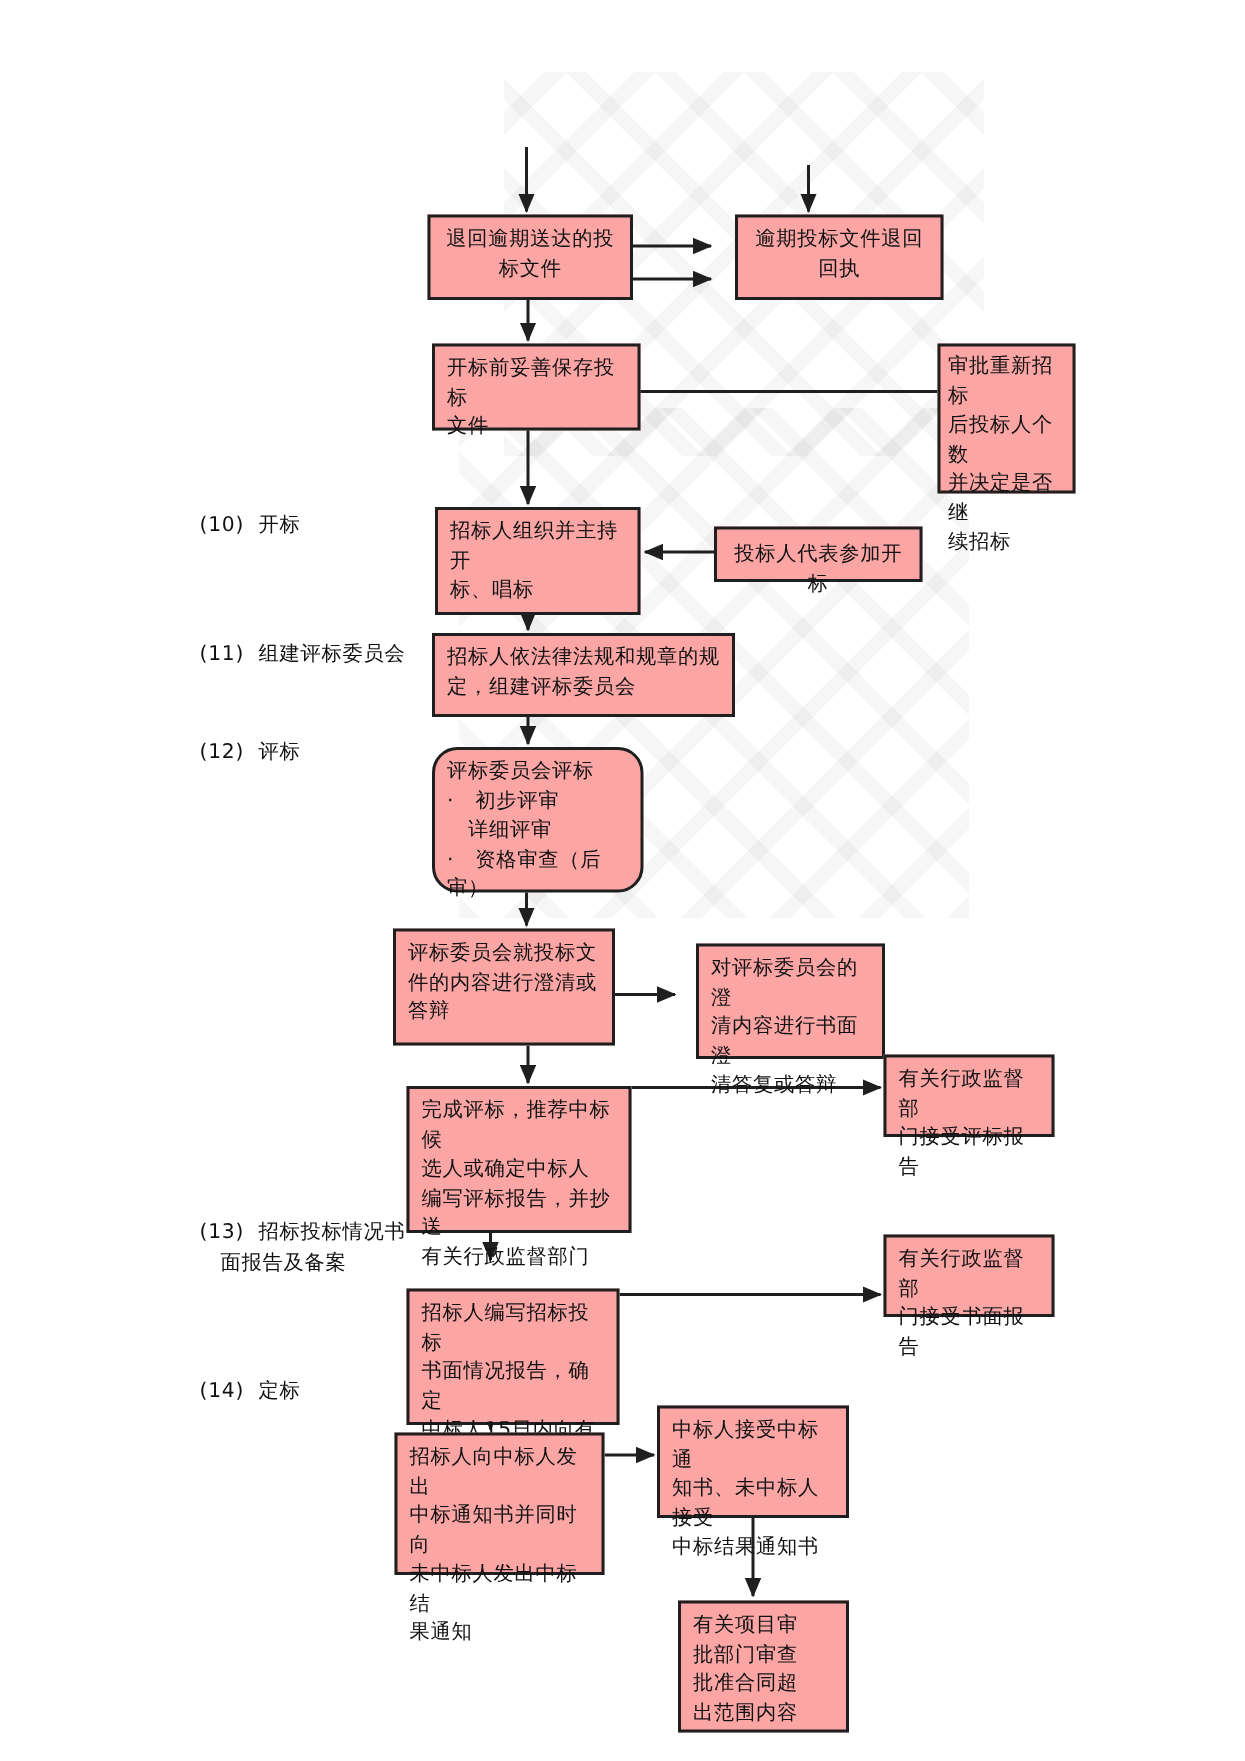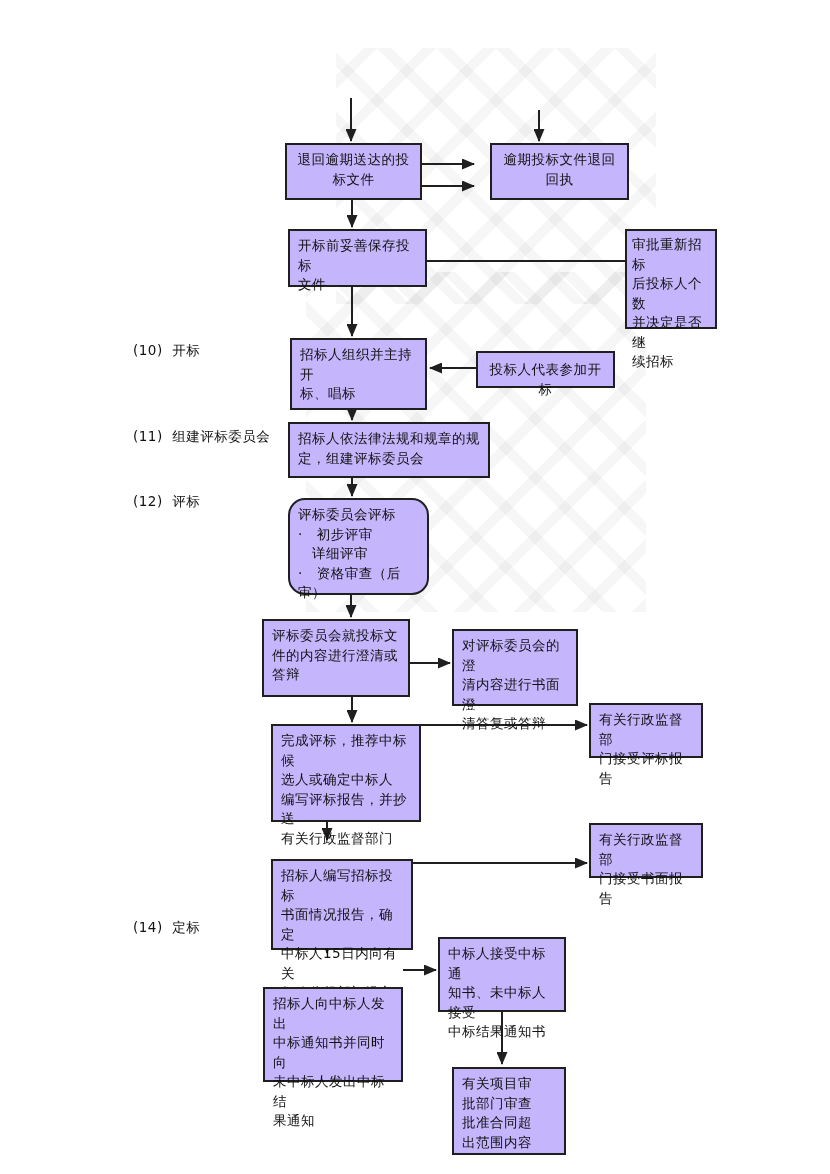--- a/index.html
+++ b/index.html
@@ -7,21 +7,21 @@
     position:relative;width:830px;height:1174px;background:#ffffff;overflow:hidden;
     font-family:"DejaVu Sans","Liberation Sans",sans-serif;color:#111;
   }
   .wm{position:absolute;pointer-events:none;
     background-image:
       repeating-linear-gradient(45deg, rgba(130,130,130,0.07) 0 10px, transparent 10px 42px),
       repeating-linear-gradient(-45deg, rgba(130,130,130,0.07) 0 10px, transparent 10px 42px);
   }
   svg.connectors{position:absolute;left:0;top:0;width:830px;height:1174px;}
   .box{
-    position:absolute;box-sizing:border-box;border:2px solid #1f1f1f;background:#c4b5fd;
+    position:absolute;box-sizing:border-box;border:2px solid #1f1f1f;background:#fca5a5;
     font-size:13.5px;line-height:19.5px;letter-spacing:0.5px;padding:5px 8px;
     white-space:pre-wrap;text-align:left;
   }
   .box.center{text-align:center;}
   .side-label{
     position:absolute;font-size:13.5px;line-height:21px;letter-spacing:0.5px;
     white-space:pre-wrap;
   }
 </style>
 </head>
@@ -57,20 +57,22 @@
       <line x1="413" y1="863" x2="587" y2="863" marker-end="url(#ah)"></line>
       <line x1="327" y1="934" x2="327" y2="953" marker-end="url(#ah)"></line>
       <line x1="403" y1="970" x2="436" y2="970" marker-end="url(#ah)"></line>
       <line x1="502" y1="1012" x2="502" y2="1064" marker-end="url(#ah)"></line>
     </g>
   </svg>
 
   <div class="side-label" style="left:133px;top:340px;">(10)  开标</div>
   <div class="side-label" style="left:133px;top:426px;">(11)  组建评标委员会</div>
   <div class="side-label" style="left:133px;top:491px;">(12)  评标</div>
+  <div class="side-label" style="left:133px;top:811px;">(13)  招标投标情况书
+　面报告及备案</div>
   <div class="side-label" style="left:133px;top:917px;">(14)  定标</div>
 
   <div class="box center" style="left:285px;top:143px;width:137px;height:57px;">退回逾期送达的投
 标文件</div>
 
   <div class="box center" style="left:476px;top:143px;width:139px;height:57px;margin-left:14px;">逾期投标文件退回
 回执</div>
 
   <div class="box" style="left:288px;top:229px;width:139px;height:58px;">开标前妥善保存投标
 文件</div>
@@ -90,41 +92,41 @@
 
   <div class="box" style="left:288px;top:498px;width:141px;height:97px;border-radius:17px;">评标委员会评标
 ·　初步评审
 　详细评审
 ·　资格审查（后审）</div>
 
   <div class="box" style="left:262px;top:619px;width:148px;height:78px;">评标委员会就投标文
 件的内容进行澄清或
 答辩</div>
 
-  <div class="box" style="left:452px;top:629px;width:126px;height:77px;">对评标委员会的澄
+  <div class="box" style="left:464px;top:629px;width:126px;height:77px;">对评标委员会的澄
 清内容进行书面澄
 清答复或答辩</div>
 
   <div class="box" style="left:271px;top:724px;width:150px;height:98px;">完成评标，推荐中标候
 选人或确定中标人
 编写评标报告，并抄送
 有关行政监督部门</div>
 
   <div class="box" style="left:589px;top:703px;width:114px;height:55px;">有关行政监督部
 门接受评标报告</div>
 
   <div class="box" style="left:271px;top:843px;width:142px;height:91px;margin-top:16px;">招标人编写招标投标
 书面情况报告，确定
 中标人15日内向有关
 行政监督部门提交</div>
 
   <div class="box" style="left:589px;top:823px;width:114px;height:55px;">有关行政监督部
 门接受书面报告</div>
 
-  <div class="box" style="left:263px;top:955px;width:140px;height:95px;margin-top:32px;">招标人向中标人发出
+  <div class="box" style="left:263px;top:955px;width:140px;height:95px;">招标人向中标人发出
 中标通知书并同时向
 未中标人发出中标结
 果通知</div>
 
   <div class="box" style="left:438px;top:937px;width:128px;height:75px;">中标人接受中标通
 知书、未中标人接受
 中标结果通知书</div>
 
   <div class="box" style="left:452px;top:1067px;width:114px;height:88px;">有关项目审
 批部门审查

